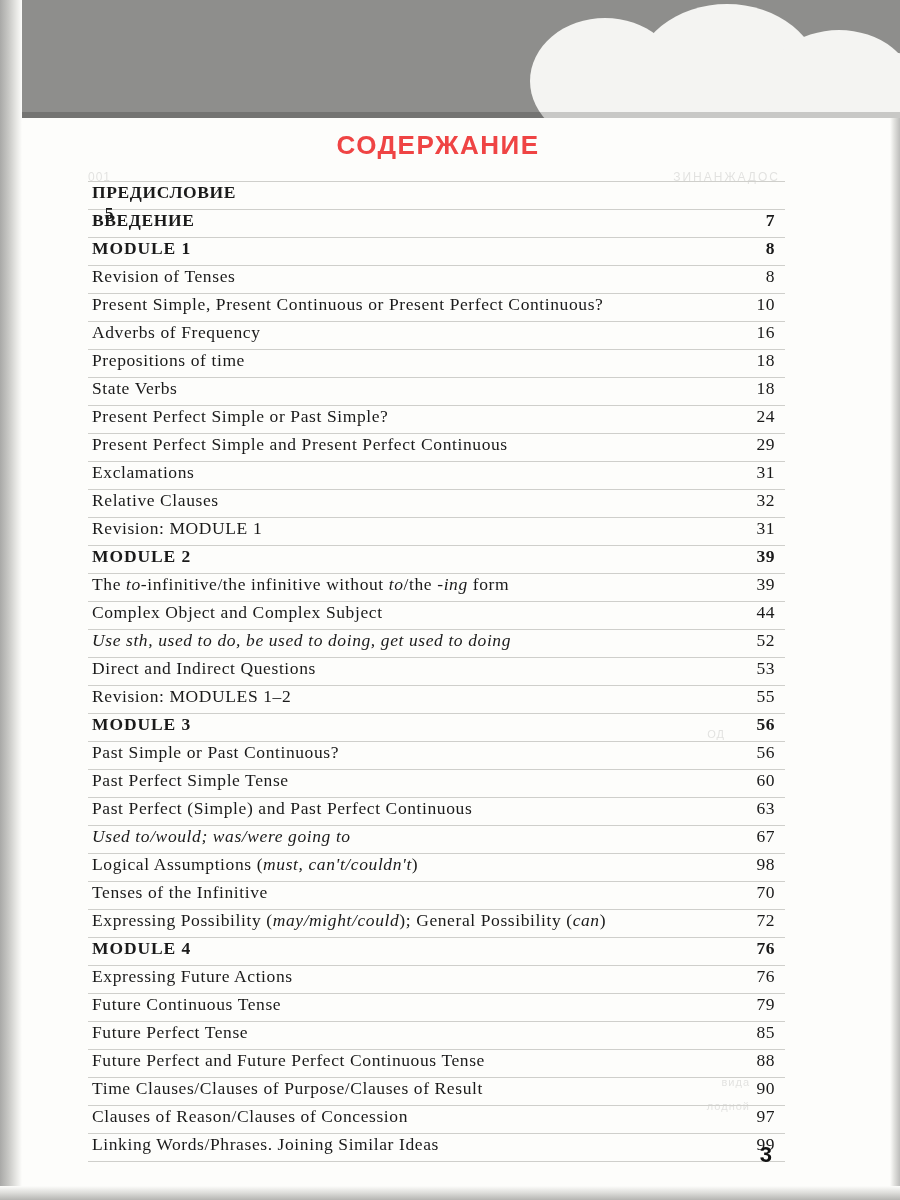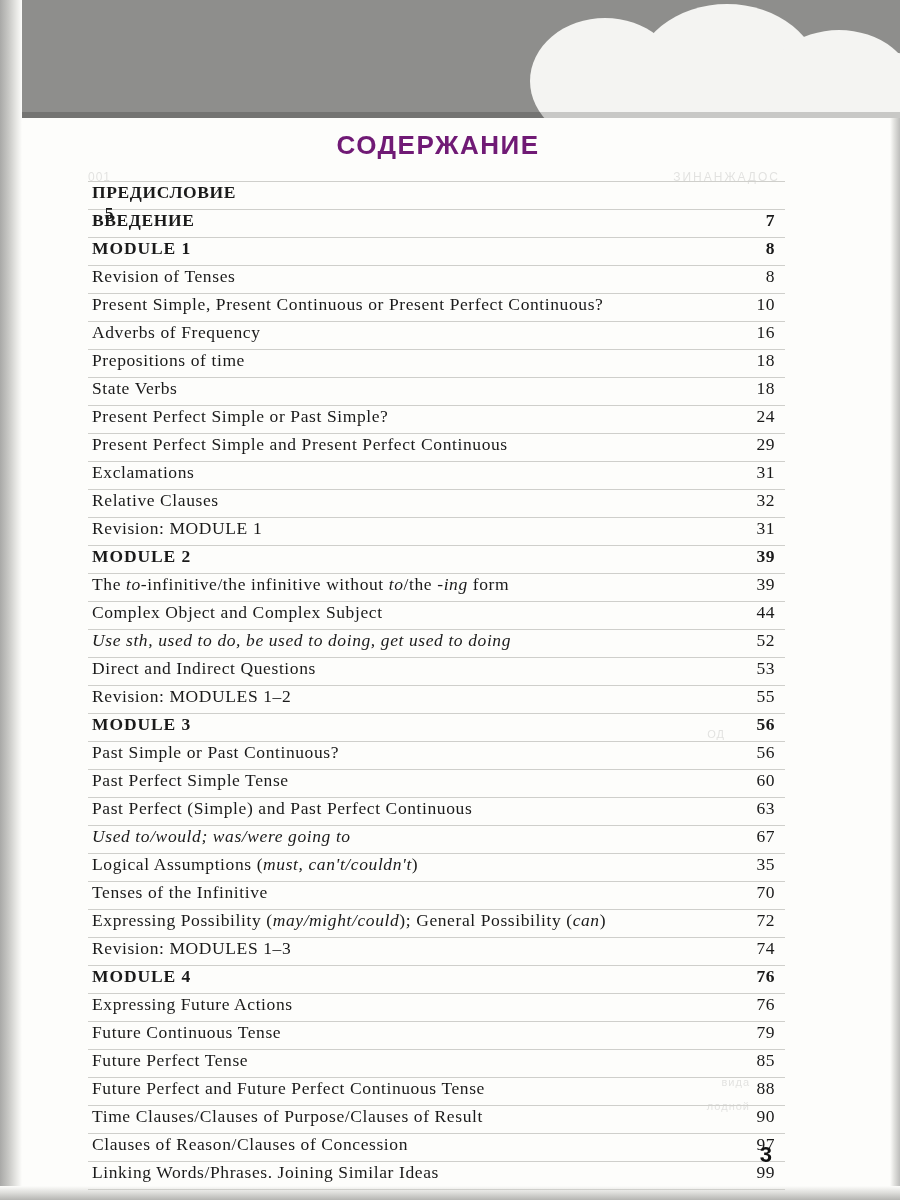--- a/index.html
+++ b/index.html
@@ -96,21 +96,21 @@
     top: 130px;
     width: 700px;
   }
   .toc-title {
     font-family: "Liberation Sans", sans-serif;
     font-weight: bold;
     font-size: 26px;
     letter-spacing: 1.5px;
     text-align: center;
     margin: 0 0 20px 0;
-    color: #701a75;
+    color: #ef4444;
   }
 
   .toc-list {
     list-style: none;
     margin: 0;
     padding: 0;
     width: 697px;
   }
   .toc-row {
     display: flex;
@@ -289,33 +289,29 @@
         <li class="toc-row lvl-item">
           <span class="toc-label">Past Perfect (Simple) and Past Perfect Continuous</span>
           <span class="toc-page">63</span>
         </li>
         <li class="toc-row lvl-item italic-all">
           <span class="toc-label">Used to/would; was/were going to</span>
           <span class="toc-page">67</span>
         </li>
         <li class="toc-row lvl-item">
           <span class="toc-label">Logical Assumptions (<em>must, can't/couldn't</em>)</span>
-          <span class="toc-page">35</span>
+          <span class="toc-page">98</span>
         </li>
         <li class="toc-row lvl-item">
           <span class="toc-label">Tenses of the Infinitive</span>
           <span class="toc-page">70</span>
         </li>
         <li class="toc-row lvl-item">
           <span class="toc-label">Expressing Possibility (<em>may/might/could</em>); General Possibility (<em>can</em>)</span>
           <span class="toc-page">72</span>
-        </li>
-        <li class="toc-row lvl-item">
-          <span class="toc-label">Revision: MODULES 1–3</span>
-          <span class="toc-page">74</span>
         </li>
         <li class="toc-row lvl-module">
           <span class="toc-label">MODULE 4</span>
           <span class="toc-page">76</span>
         </li>
         <li class="toc-row lvl-item">
           <span class="toc-label">Expressing Future Actions</span>
           <span class="toc-page">76</span>
         </li>
         <li class="toc-row lvl-item">

